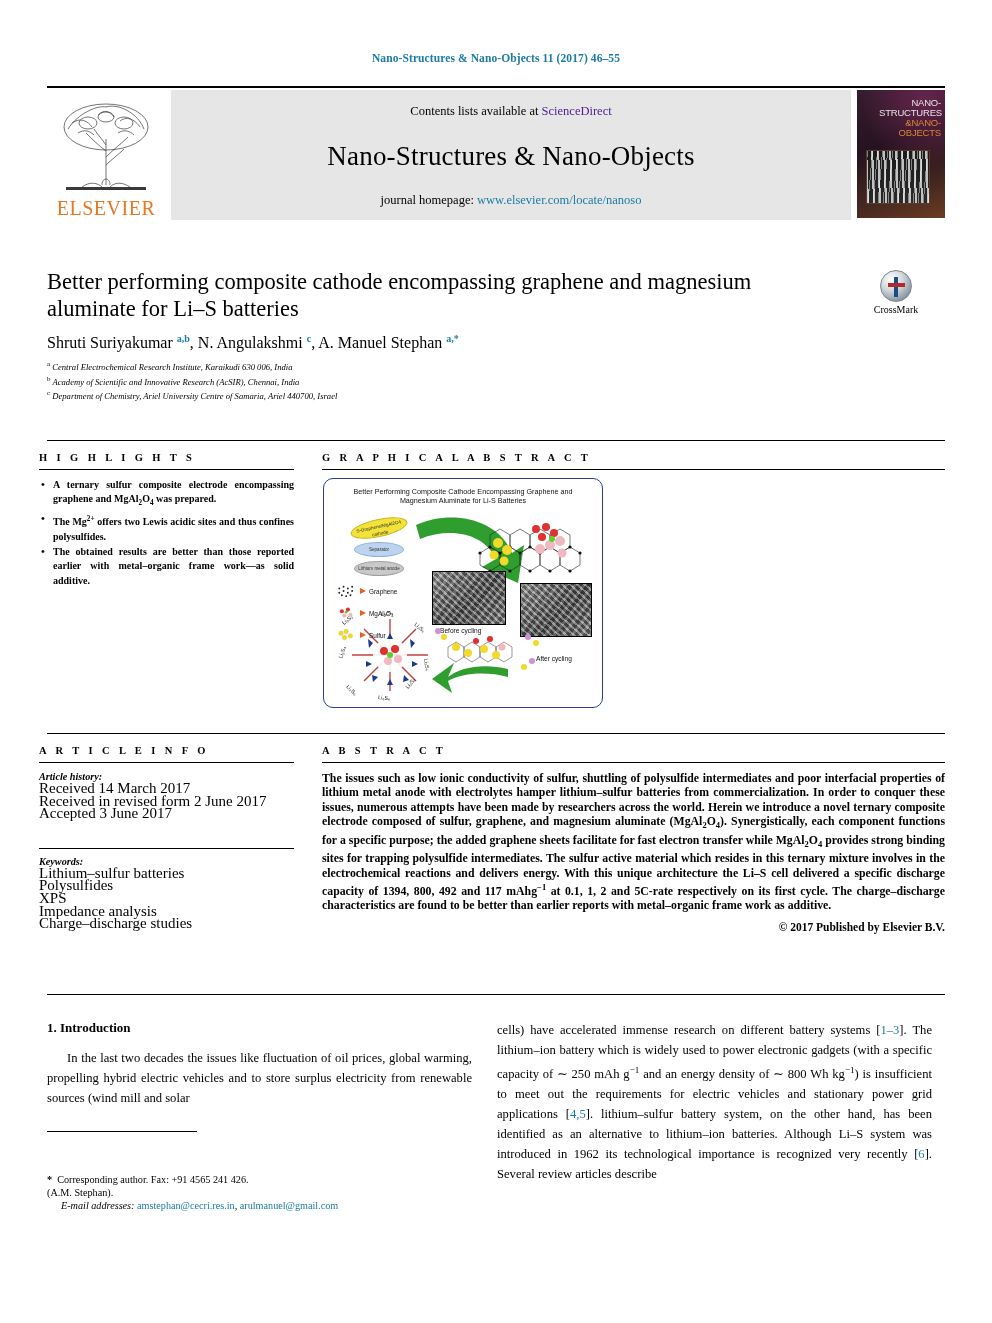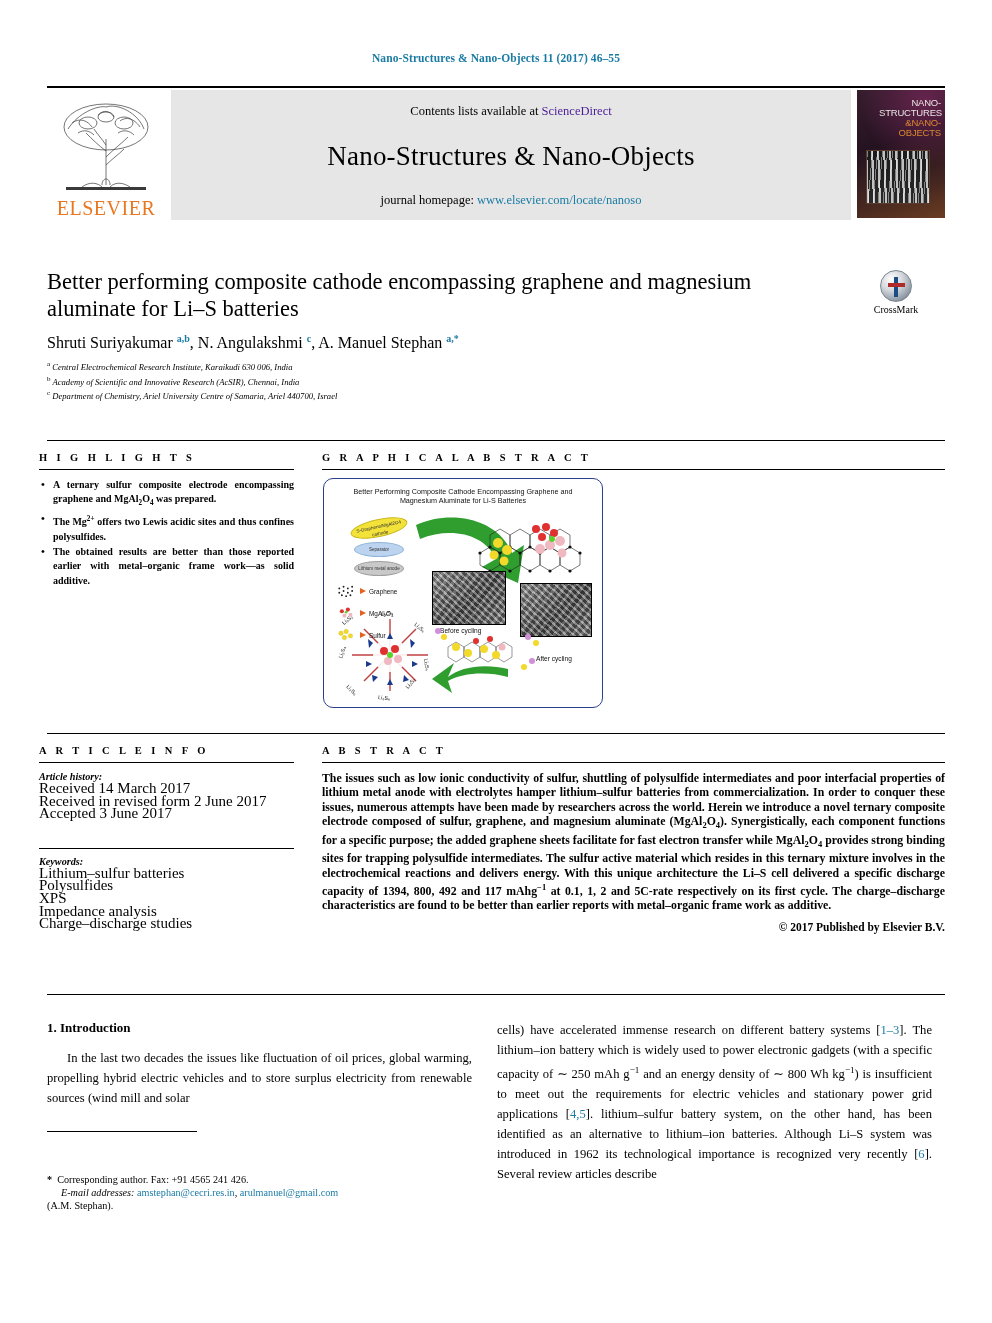--- a/index.html
+++ b/index.html
@@ -702,18 +702,18 @@
     <p class="body-text">In the last two decades the issues like fluctuation of oil prices, global warming, propelling hybrid electric vehicles and to store surplus electricity from renewable sources (wind mill and solar</p>
   </div>
 
   <div class="body-col-right">
     <p class="body-text noindent">cells) have accelerated immense research on different battery systems [<span class="ref">1–3</span>]. The lithium–ion battery which is widely used to power electronic gadgets (with a specific capacity of ∼ 250 mAh g<sup>−1</sup> and an energy density of ∼ 800 Wh kg<sup>−1</sup>) is insufficient to meet out the requirements for electric vehicles and stationary power grid applications [<span class="ref">4,5</span>]. lithium–sulfur battery system, on the other hand, has been identified as an alternative to lithium–ion batteries. Although Li–S system was introduced in 1962 its technological importance is recognized very recently [<span class="ref">6</span>]. Several review articles describe</p>
   </div>
 
   <div class="footnote-rule"></div>
   <div class="footnote">
     <div><span style="font-weight:bold;">*</span>&nbsp; Corresponding author. Fax: +91 4565 241 426.</div>
+    <div>(A.M. Stephan).</div>
     <div style="padding-left:14px;"><span class="em-it">E-mail addresses:</span> <span class="mail">amstephan@cecri.res.in</span>, <span class="mail">arulmanuel@gmail.com</span></div>
-    <div>(A.M. Stephan).</div>
   </div>
 
 
 </div>
 
 </body></html>

